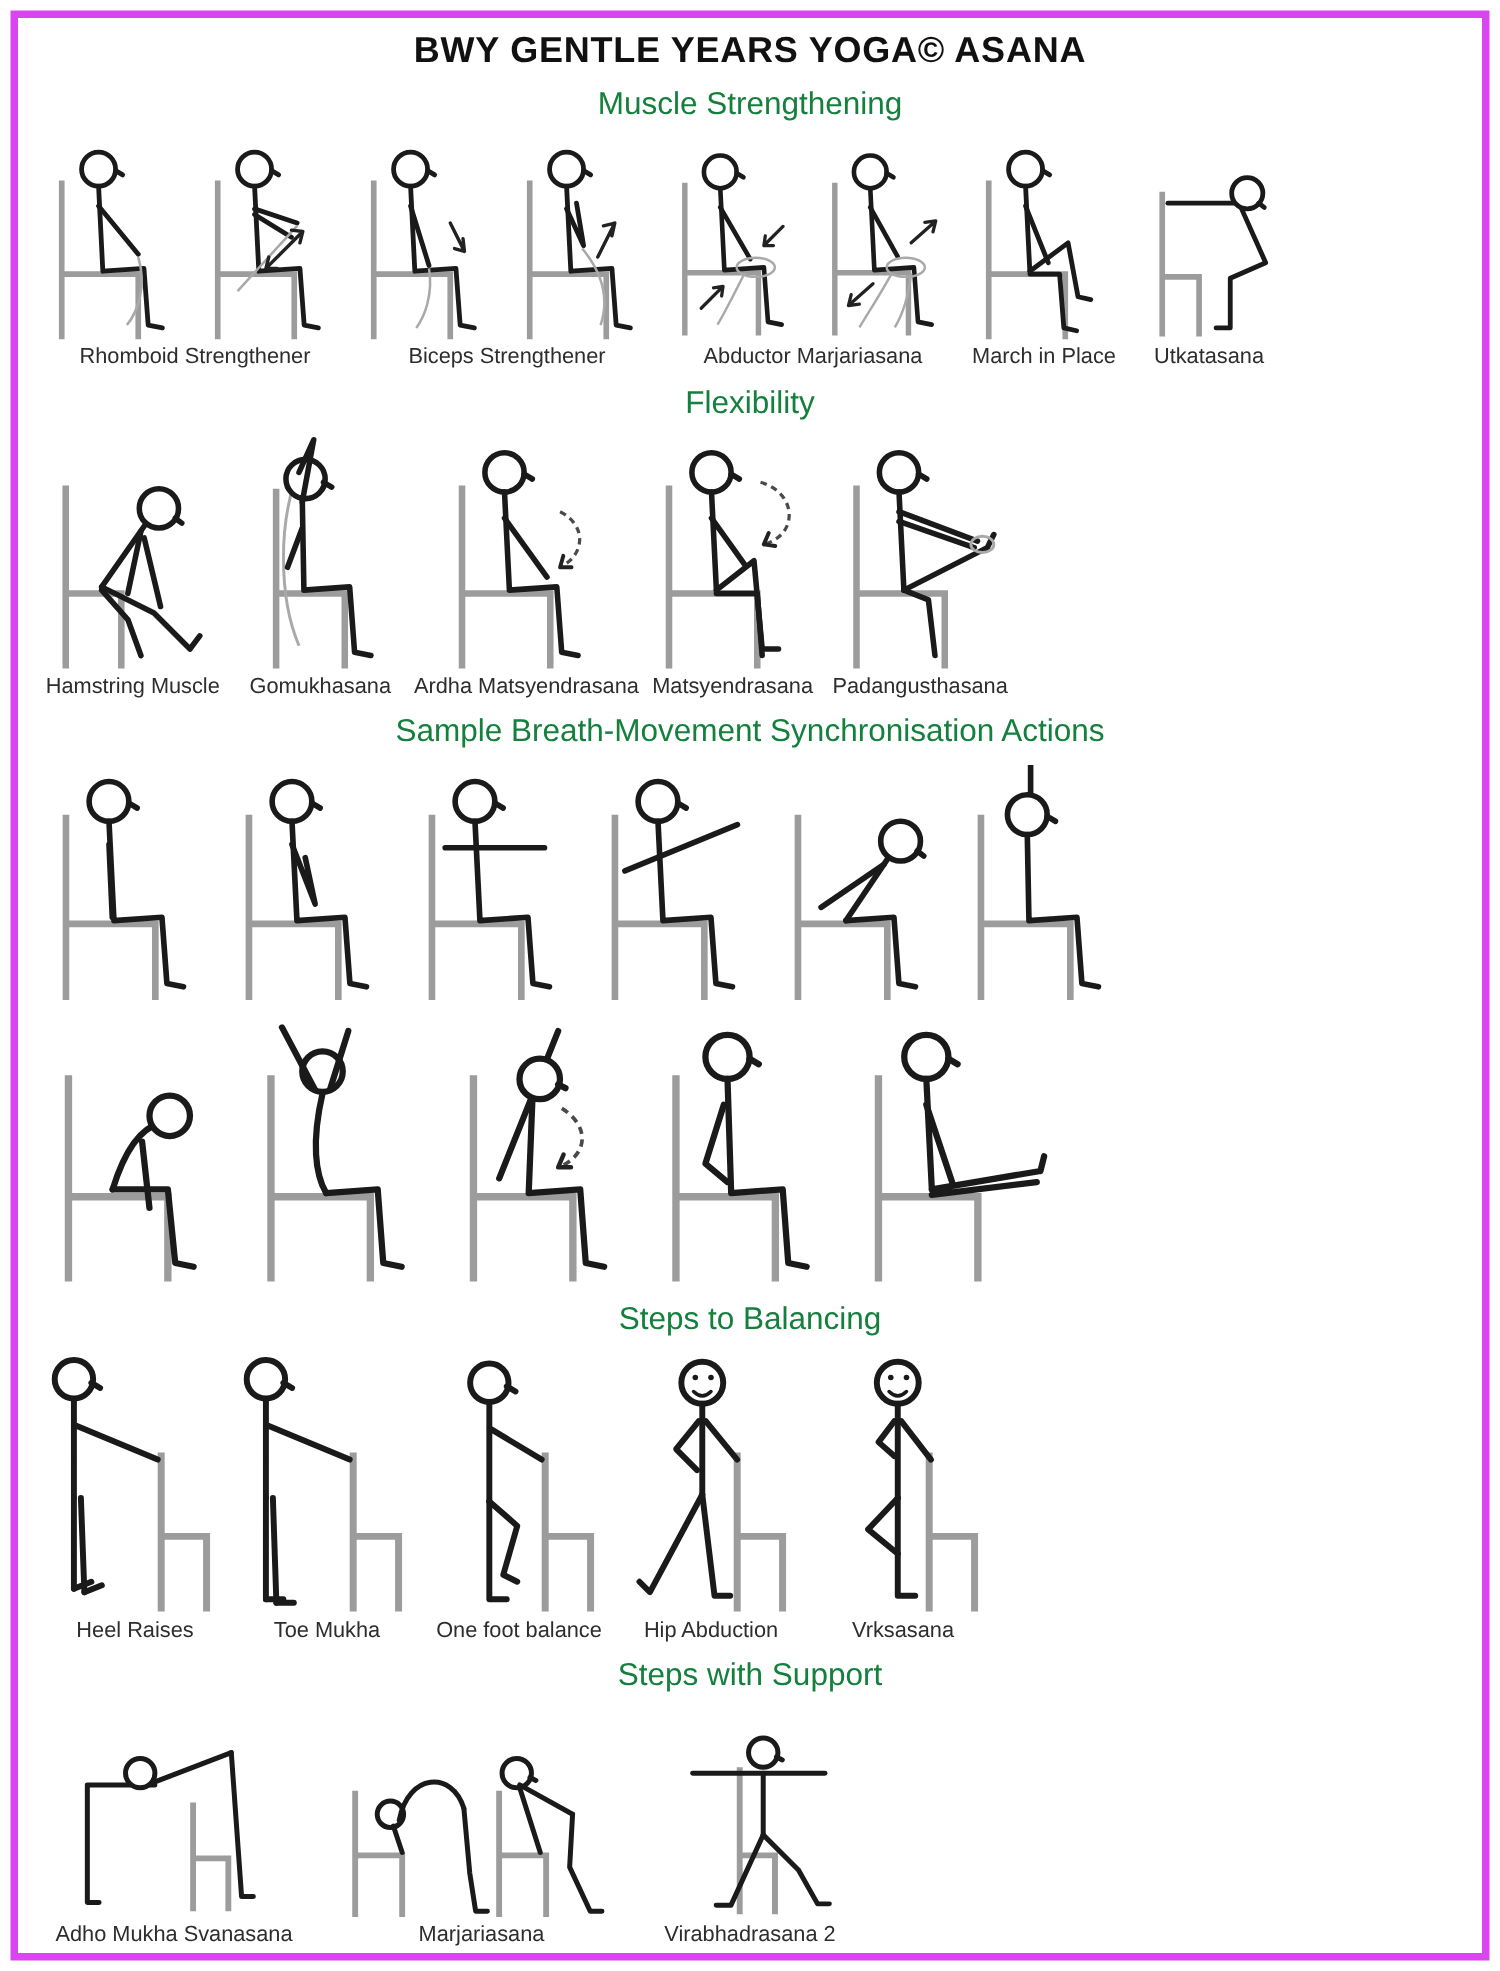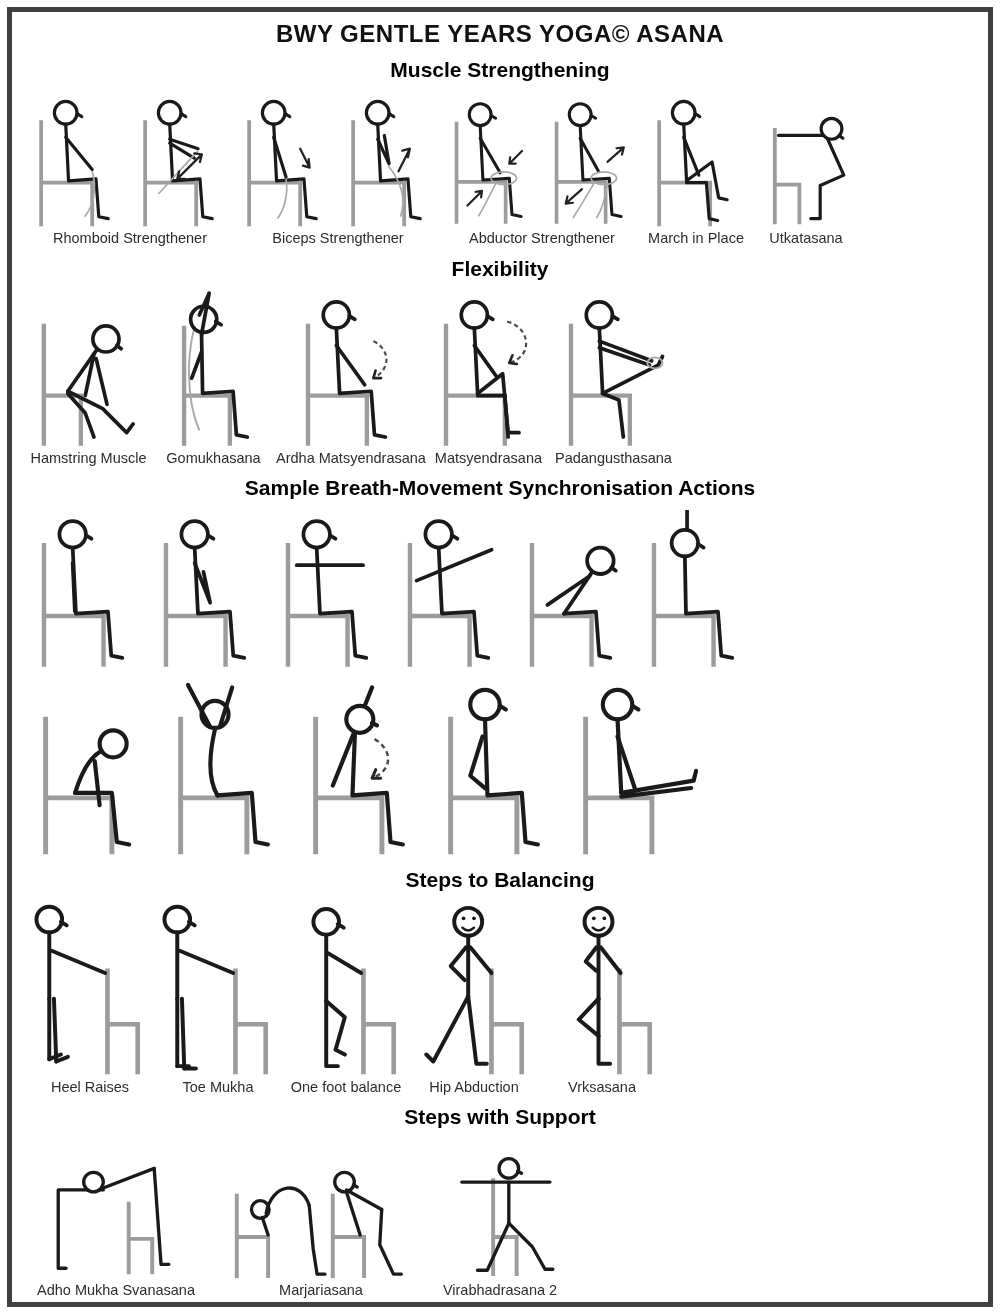--- a/index.html
+++ b/index.html
@@ -1,21 +1,21 @@
 <!DOCTYPE html>
 <html><head>
 <meta charset="utf-8">
 <style>
   html,body{margin:0;padding:0;background:#fff;}
   .page{position:relative;width:1000px;height:1314px;background:#fff;box-sizing:border-box;
         font-family:"Liberation Sans", sans-serif;}
-  .frame{position:absolute;inset:7px;border:5px solid #404040;box-sizing:border-box;
+  .frame{position:absolute;inset:7px;border:5px solid #d946ef;box-sizing:border-box;
          display:flex;flex-direction:column;padding:6px 10px 4px;justify-content:space-between;}
   .title{text-align:center;font-size:24px;font-weight:bold;color:#111;letter-spacing:.5px;margin-top:2px;}
-  .sec{text-align:center;font-size:21px;font-weight:bold;color:#000000;}
+  .sec{text-align:center;font-size:21px;font-weight:normal;color:#15803d;}
   .row{display:flex;align-items:flex-end;padding:0 4px;}
   .grp{display:flex;flex-direction:column;align-items:center;}
   .figs{display:flex;align-items:flex-end;}
   .lbl{font-size:14.5px;color:#2d2d2d;margin-top:1px;white-space:nowrap;}
   svg{display:block;}
   .c{stroke:#9c9c9c;stroke-width:4;fill:none;stroke-linecap:square;}
   .p{stroke:#1a1a1a;stroke-width:3.4;fill:none;stroke-linecap:round;stroke-linejoin:round;}
   .hd{fill:#fff;stroke:#1a1a1a;stroke-width:3.4;}
   .bd{stroke:#a9a9a9;stroke-width:1.8;fill:none;}
   .ar{stroke:#222;stroke-width:2.4;fill:none;stroke-linecap:round;}
@@ -96,21 +96,21 @@
           <circle class="hd" cx="42" cy="22" r="12"></circle>
               <path class="p" d="M54,23 l5,3"></path>
           <path class="p" d="M42,34 L45,94 M45,94 L74,92 L77,132 L87,134"></path>
           <path class="p" d="M42,48 L62,84"></path>
           <ellipse class="bd" cx="68" cy="92" rx="14" ry="7"></ellipse>
           <path class="bd" d="M58,96 C48,114 40,126 34,136 M72,96 C70,114 66,126 60,136"></path>
           <path class="ar" d="M72,74 L90,58 M90,58 L82,59 M90,58 L88,66"></path>
           <path class="ar" d="M44,104 L26,120 M26,120 L34,119 M26,120 L28,112"></path>
         </svg>
       </div>
-      <div class="lbl">Abductor Strengthener</div>
+      <div class="lbl">Abductor Marjariasana</div>
     </div>
     <div class="grp">
       <svg width="108" height="137" viewBox="0 0 110 145">
         <path class="c" d="M16,32 V140 M16,96 H70 M70,96 V140"></path>
         <circle class="hd" cx="42" cy="22" r="12"></circle>
             <path class="p" d="M54,23 l5,3"></path>
         <path class="p" d="M42,34 L45,94"></path>
         <path class="p" d="M45,96 L66,96 L69,134 L78,136"></path>
         <path class="p" d="M45,94 L72,74 L79,112 L88,114"></path>
         <path class="p" d="M42,48 L58,88"></path>

